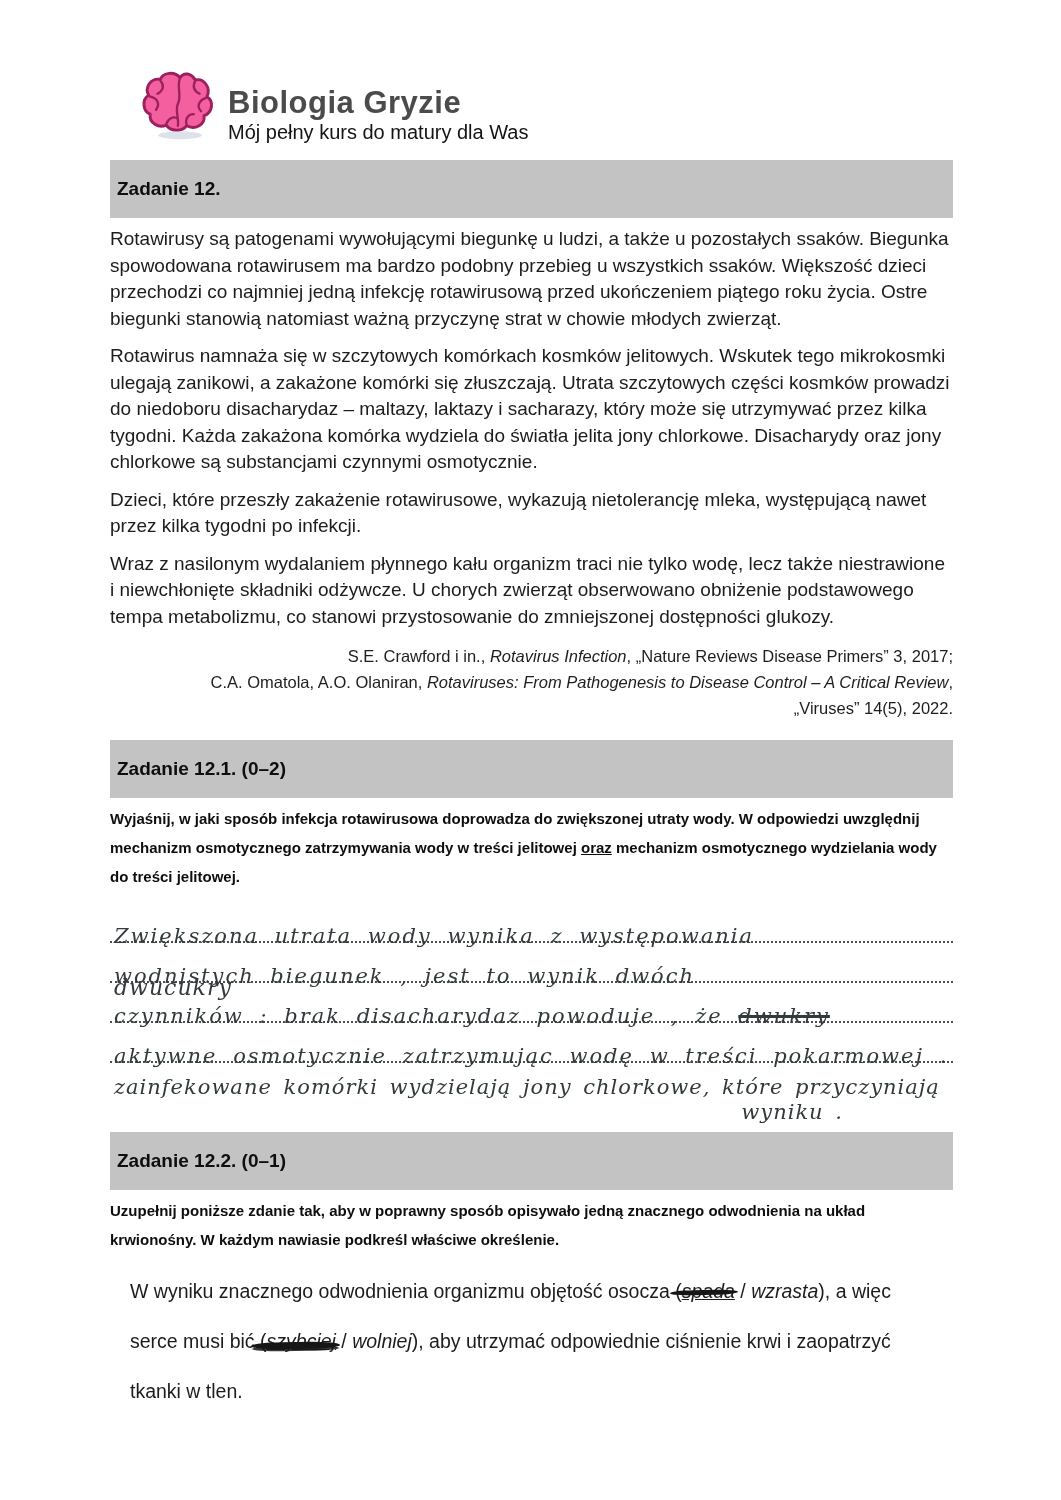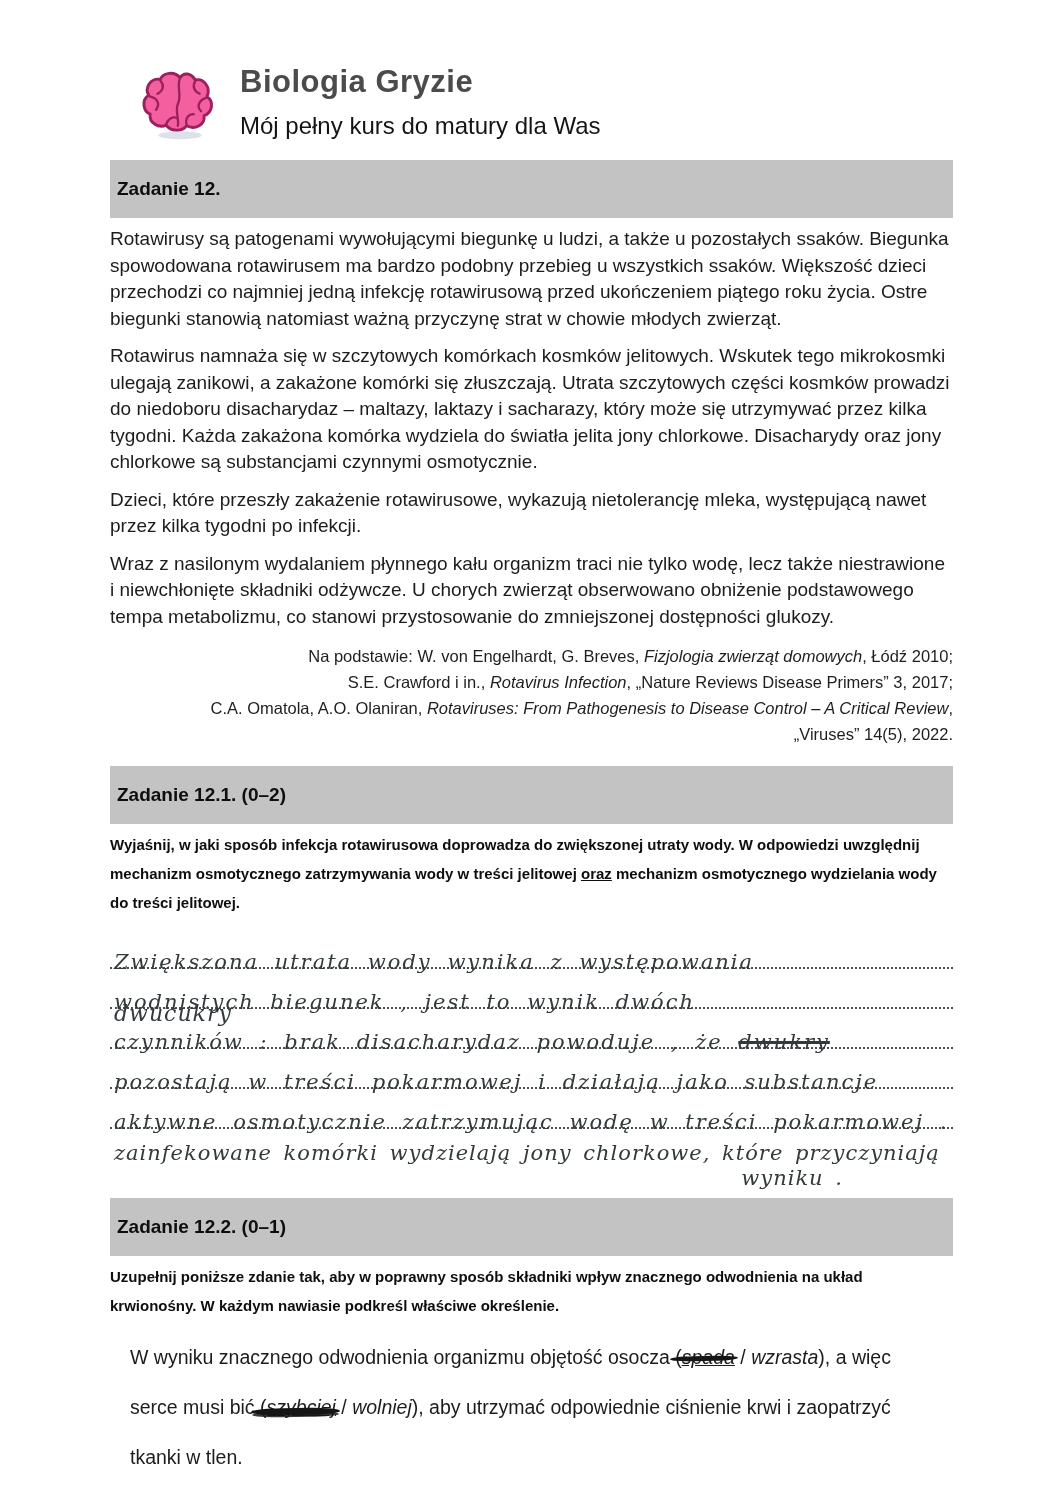--- a/index.html
+++ b/index.html
@@ -2,26 +2,26 @@
 <html><head>
 <meta charset="utf-8">
 <style>
   * { margin:0; padding:0; box-sizing:border-box; }
   html,body { background:#ffffff; }
   body {
     width:1061px; height:1500px; overflow:hidden; position:relative;
     font-family:"Liberation Sans", sans-serif; color:#1c1c1c;
   }
   
-  .brand { display:flex; align-items:flex-start; gap:20px; margin:64px 0 0 140px; }
+  .brand { display:flex; align-items:flex-end; gap:8px; margin:64px 0 0 140px; }
   .brain-wrap { width:80px; height:80px; flex:0 0 auto; }
   .brand-text .brand-title {
     font-size:31px; font-weight:bold; color:#4b4b4b; letter-spacing:0.5px;
   }
-  .brand-text .brand-subtitle { font-size:24px; color:#141414; margin-top:12px; }
+  .brand-text .brand-subtitle { font-size:20px; color:#141414; margin-top:0; }
 
   
   .content { margin:16px 0 0 110px; width:843px; }
 
   .task-header {
     background:#c3c3c3; font-weight:bold; font-size:19px; line-height:26px;
     padding:16px 7px; color:#0e0e0e;
   }
   .para { font-size:19px; line-height:26.5px; margin-top:11px; }
 
@@ -93,56 +93,52 @@
 
   <main class="content">
 
     <div class="task-header">Zadanie 12.</div>
     <p class="para" style="margin-top:8px">Rotawirusy są patogenami wywołującymi biegunkę u ludzi, a także u pozostałych ssaków. Biegunka spowodowana rotawirusem ma bardzo podobny przebieg u wszystkich ssaków. Większość dzieci przechodzi co najmniej jedną infekcję rotawirusową przed ukończeniem piątego roku życia. Ostre biegunki stanowią natomiast ważną przyczynę strat w chowie młodych zwierząt.</p>
     <p class="para">Rotawirus namnaża się w szczytowych komórkach kosmków jelitowych. Wskutek tego mikrokosmki ulegają zanikowi, a zakażone komórki się złuszczają. Utrata szczytowych części kosmków prowadzi do niedoboru disacharydaz – maltazy, laktazy i sacharazy, który może się utrzymywać przez kilka tygodni. Każda zakażona komórka wydziela do światła jelita jony chlorkowe. Disacharydy oraz jony chlorkowe są substancjami czynnymi osmotycznie.</p>
     <p class="para">Dzieci, które przeszły zakażenie rotawirusowe, wykazują nietolerancję mleka, występującą nawet przez kilka tygodni po infekcji.</p>
     <p class="para">Wraz z nasilonym wydalaniem płynnego kału organizm traci nie tylko wodę, lecz także niestrawione i niewchłonięte składniki odżywcze. U chorych zwierząt obserwowano obniżenie podstawowego tempa metabolizmu, co stanowi przystosowanie do zmniejszonej dostępności glukozy.</p>
 
     <div class="citation">
-      <div><span>Na podstawie: W. von Engelhardt, G. Breves, </span><i>Fizjologia zwierząt domowych</i><span>, Łódź 2010;</span></div>
       <div><span>S.E. Crawford i in., </span><i>Rotavirus Infection</i><span>, „Nature Reviews Disease Primers” 3, 2017;</span></div>
       <div><span>C.A. Omatola, A.O. Olaniran, </span><i>Rotaviruses: From Pathogenesis to Disease Control – A Critical Review</i><span>,</span></div>
       <div><span>„Viruses” 14(5), 2022.</span></div>
     </div>
 
     <div class="task-header h-gap">Zadanie 12.1. (0–2)</div>
     <p class="instruction"><span>Wyjaśnij, w jaki sposób infekcja rotawirusowa doprowadza do zwiększonej utraty wody. W odpowiedzi uwzględnij mechanizm osmotycznego zatrzymywania wody w treści jelitowej </span><span class="u">oraz</span><span> mechanizm osmotycznego wydzielania wody do treści jelitowej.</span></p>
 
     <div class="answer-area">
       <div class="answer-line first">
         <span class="hand">Zwiększona utrata wody wynika z występowania</span>
       </div>
       <div class="answer-line">
         <span class="hand">wodnistych biegunek , jest to wynik dwóch</span>
       </div>
       <div class="answer-line">
         <span class="hand"><span>czynników : brak disacharydaz powoduje , że </span><span class="struck">dwukry</span></span>
         <span class="hand inserted">dwucukry</span>
       </div>
       <div class="answer-line">
-        <span class="hand">pozostają w treści pokarmowej i działają jako substancje</span>
-      </div>
-      <div class="answer-line">
         <span class="hand">aktywne osmotycznie zatrzymując wodę w treści pokarmowej .</span>
       </div>
       <div class="free-line" style="margin-top:7px">
         <span class="hand">zainfekowane komórki wydzielają jony chlorkowe, które przyczyniają</span>
       </div>
       <div class="free-line right">
         <span class="hand">wyniku .</span>
       </div>
     </div>
 
     <div class="task-header" style="margin-top:12px">Zadanie 12.2. (0–1)</div>
-    <p class="instruction">Uzupełnij poniższe zdanie tak, aby w poprawny sposób składniki wpływ znacznego odwodnienia na układ krwionośny. W każdym nawiasie podkreśl właściwe określenie.</p>
+    <p class="instruction">Uzupełnij poniższe zdanie tak, aby w poprawny sposób opisywało jedną znacznego odwodnienia na układ krwionośny. W każdym nawiasie podkreśl właściwe określenie.</p>
 
     <div class="fill-sentence">
       <div class="fs-line"><span>W wyniku znacznego odwodnienia organizmu objętość osocza (</span><span class="sel-wrap"><span class="sel">spada</span><span class="marker m1"></span></span><span> / </span><span class="opt">wzrasta</span><span>), a więc</span></div>
       <div class="fs-line"><span>serce musi bić (</span><span class="sel-wrap"><span class="sel">szybciej</span><span class="marker m2"></span></span><span> / </span><span class="opt">wolniej</span><span>), aby utrzymać odpowiednie ciśnienie krwi i zaopatrzyć</span></div>
       <div class="fs-line">tkanki w tlen.</div>
     </div>
 
   </main>
 </div>
 

